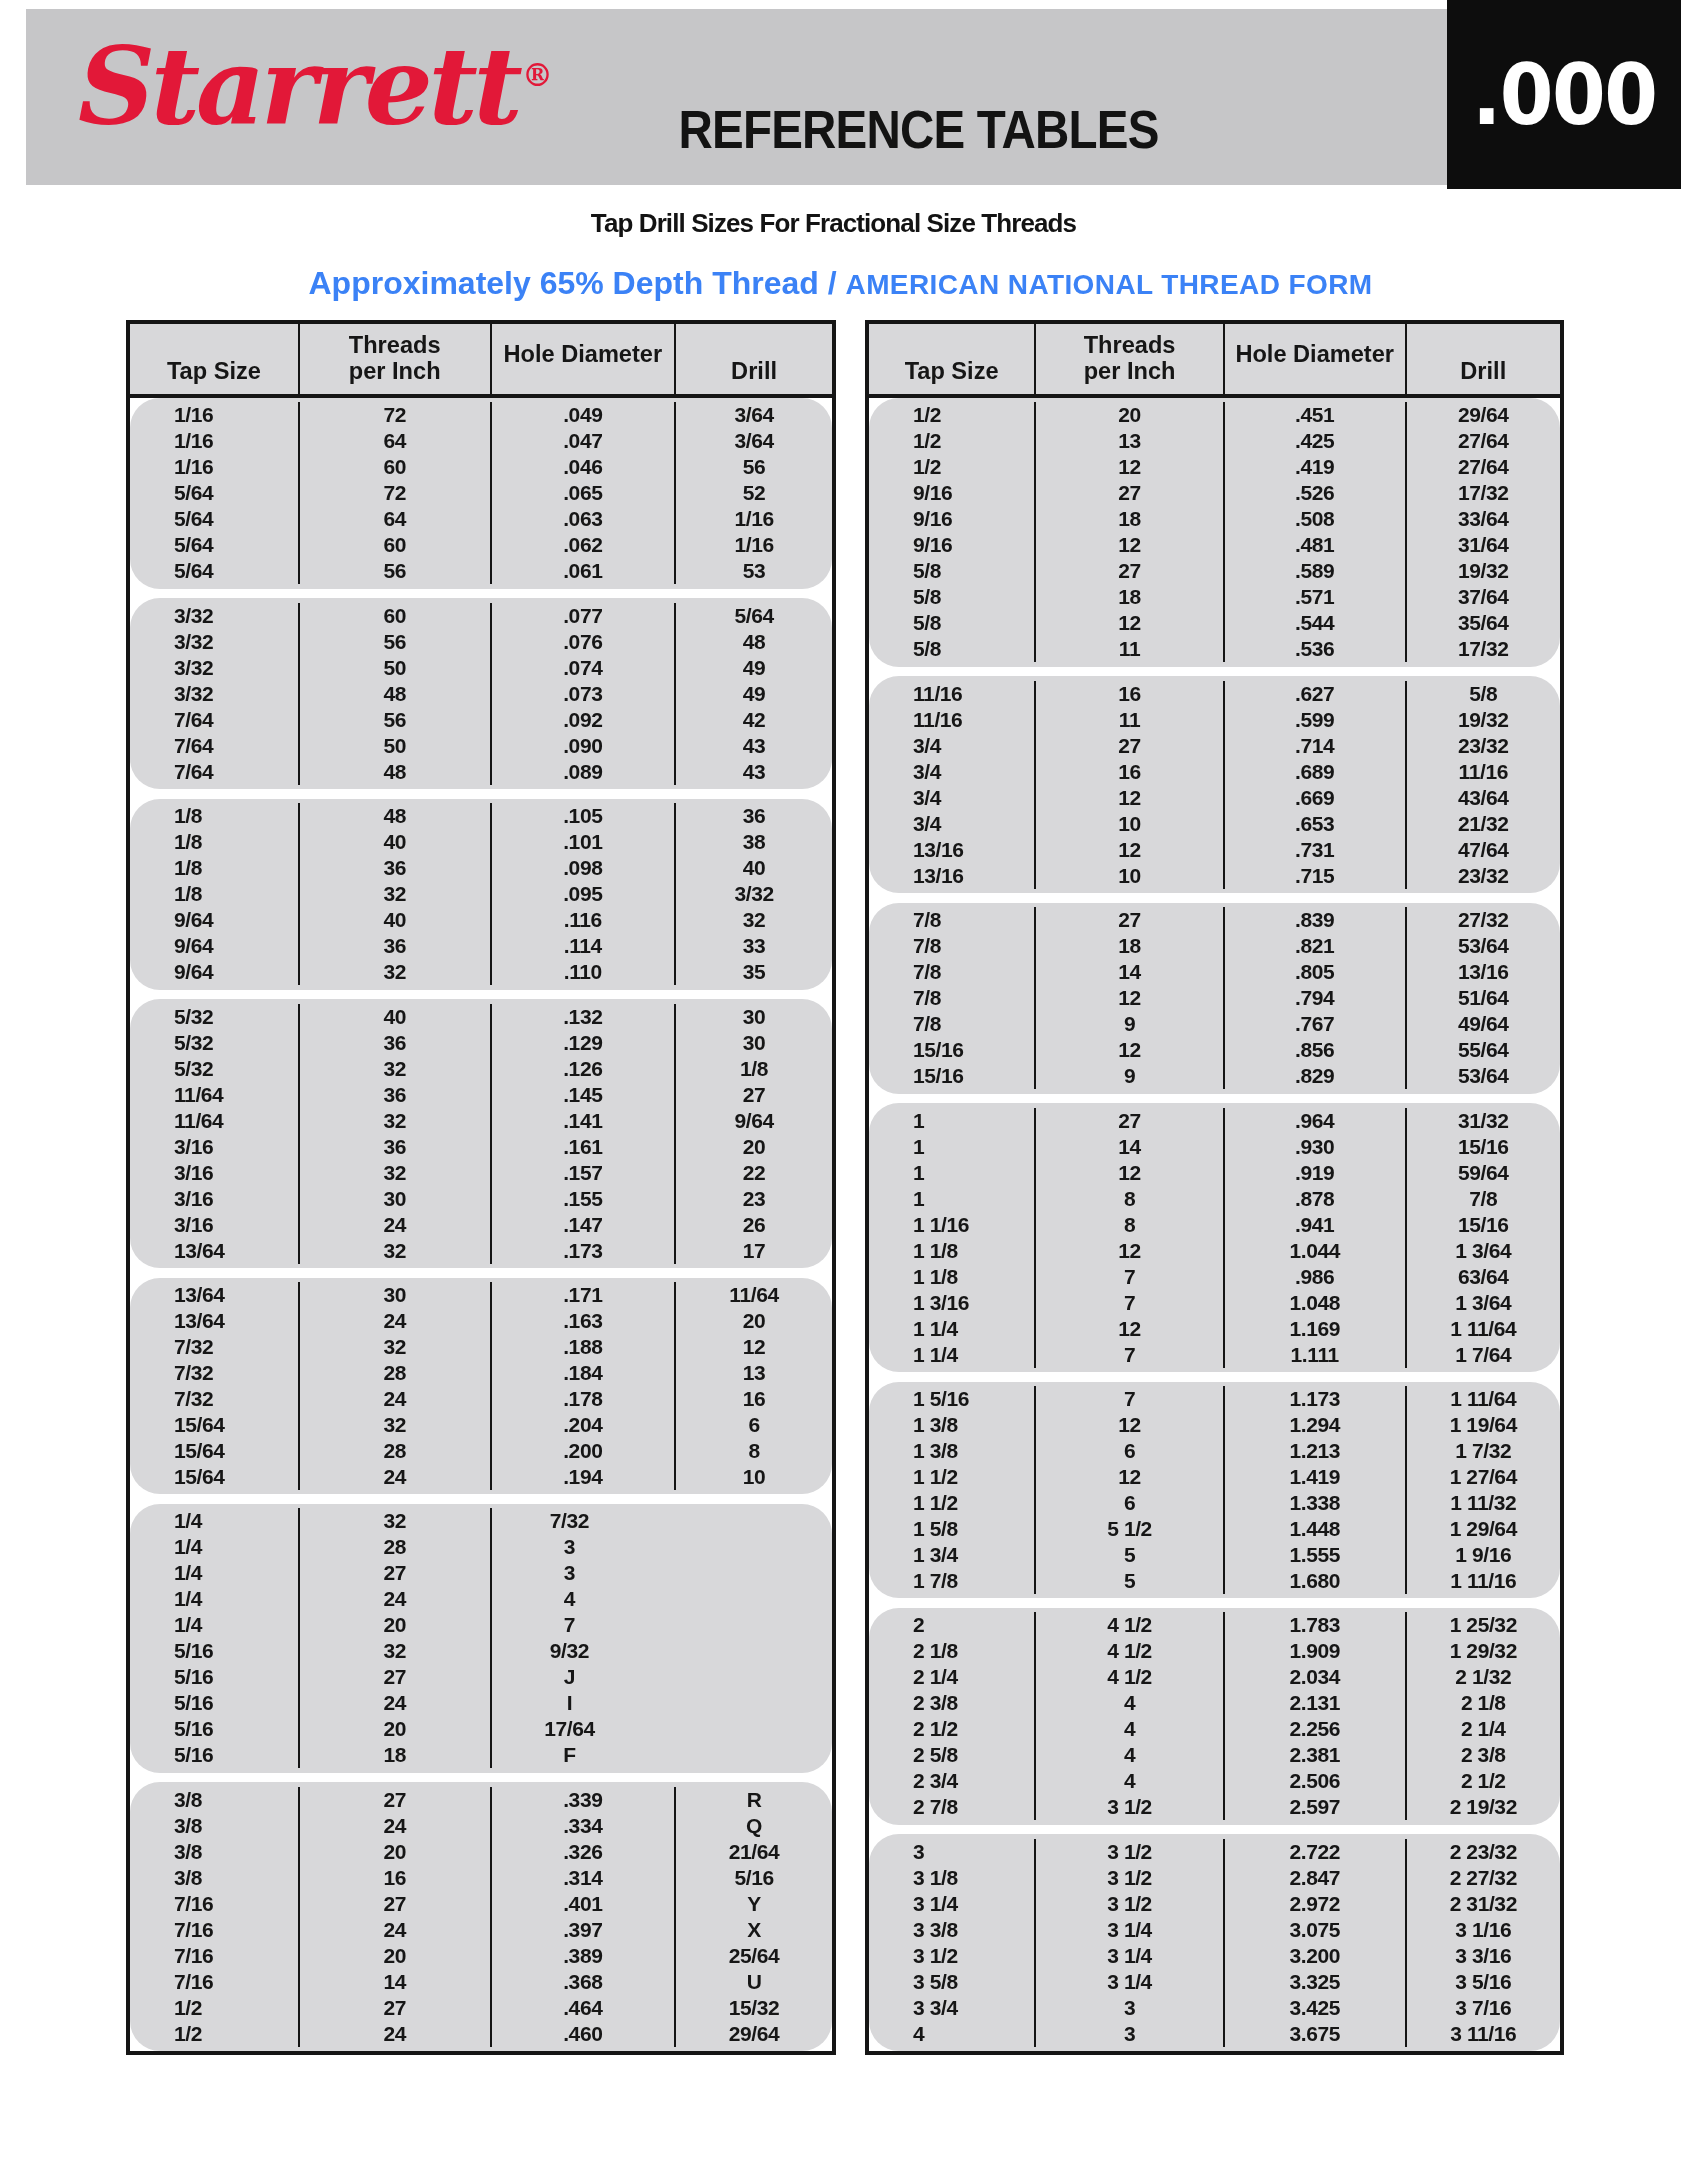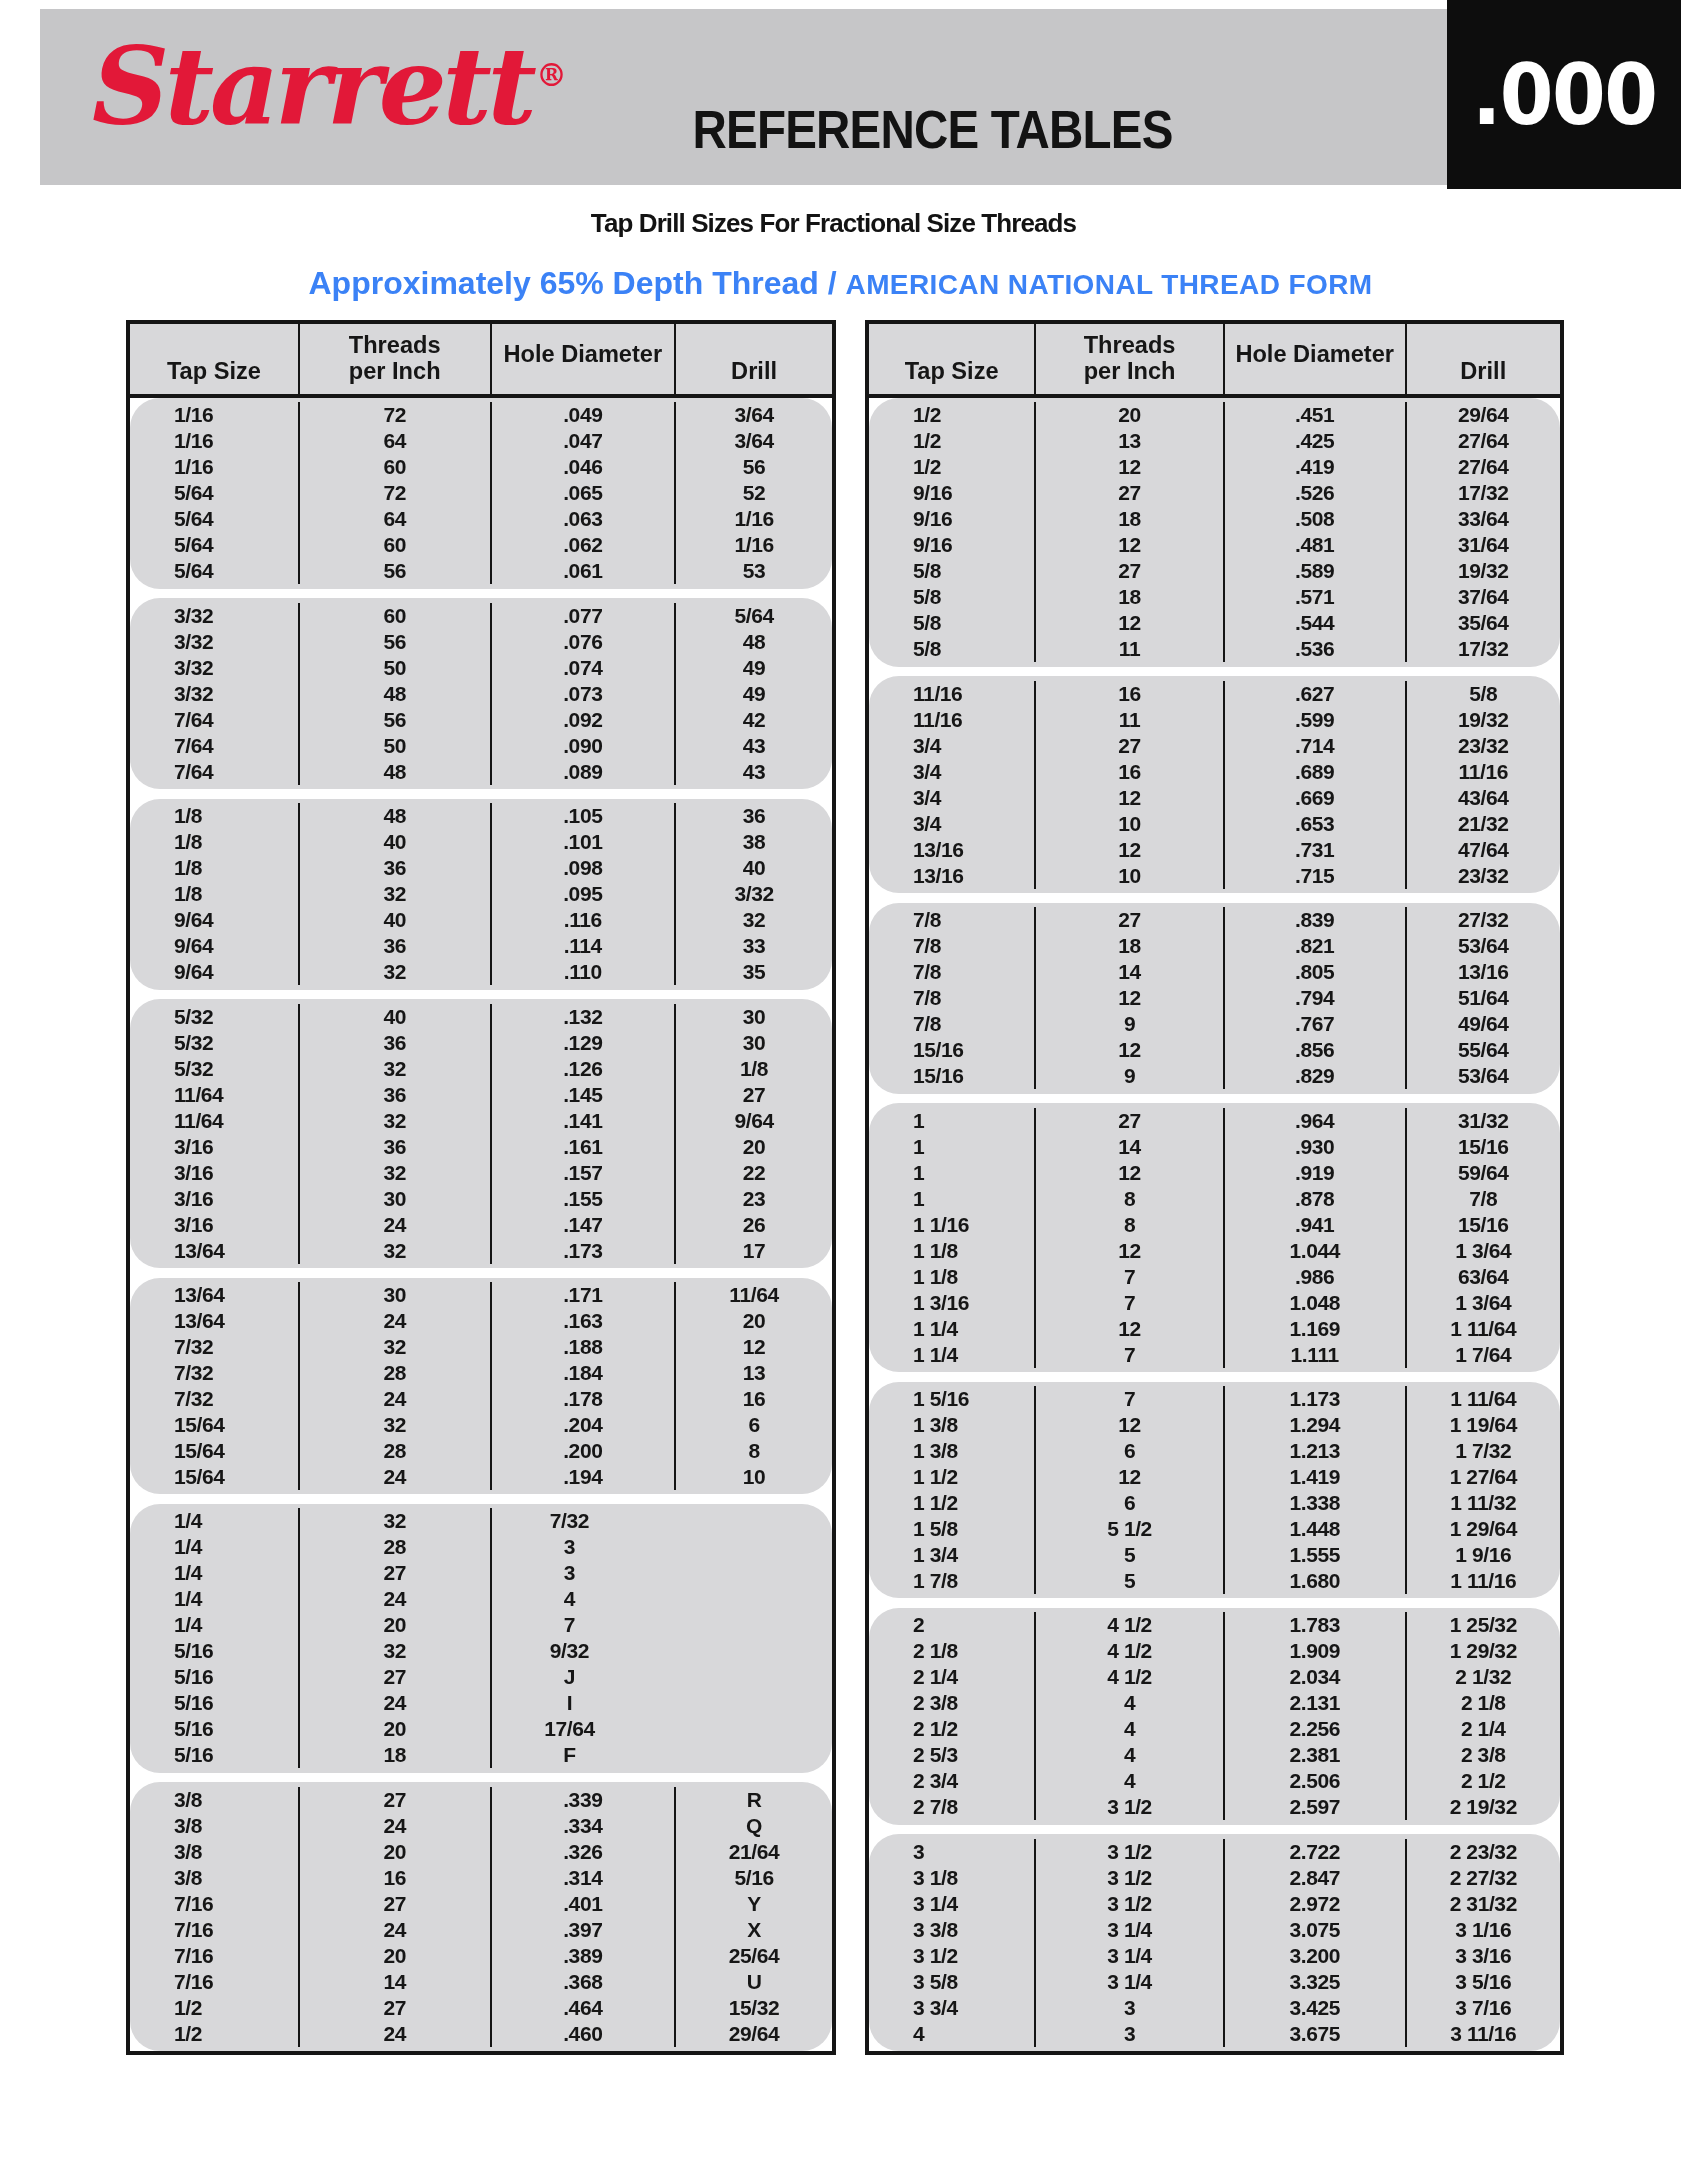--- a/index.html
+++ b/index.html
@@ -1,21 +1,21 @@
 <!DOCTYPE html>
 <html style="font-size:14px"><head>
 <meta charset="utf-8">
 <style>
   html,body{margin:0;padding:0;}
   body{
     width:1681px;height:2184px;position:relative;background:#ffffff;
     font-family:"Liberation Sans",sans-serif;color:#161616;overflow:hidden;
   }
   
-  .topbar{position:absolute;left:26px;top:8.7px;width:1421px;height:176px;background:#c6c6c8;margin-left:14px;}
+  .topbar{position:absolute;left:26px;top:8.7px;width:1421px;height:176px;background:#c6c6c8;}
   .brand{
     position:absolute;left:52px;top:7px;
     font-family:"DejaVu Serif",serif;font-style:italic;font-weight:bold;
     font-size:107px;color:#e21838;letter-spacing:-4.4px;line-height:1.3;
   }
   .brand .reg{font-size:31px;vertical-align:super;letter-spacing:0;margin-left:3.5px;}
   .ref-tables-title{
     position:absolute;right:288px;top:89px;
     font-size:54px;font-weight:bold;letter-spacing:-0.9px;white-space:nowrap;
     transform:scaleX(0.88);transform-origin:right center;color:#131313;
@@ -646,21 +646,21 @@
         </div>
       </div>
       <div class="gap"></div>
       <div class="section">
         <div class="col c0 tap">
           <div class="cell">2</div>
           <div class="cell">2 1/8</div>
           <div class="cell">2 1/4</div>
           <div class="cell">2 3/8</div>
           <div class="cell">2 1/2</div>
-          <div class="cell">2 5/3</div>
+          <div class="cell">2 5/8</div>
           <div class="cell">2 3/4</div>
           <div class="cell">2 7/8</div>
         </div>
         <div class="col c1">
           <div class="cell">4 1/2</div>
           <div class="cell">4 1/2</div>
           <div class="cell">4 1/2</div>
           <div class="cell">4</div>
           <div class="cell">4</div>
           <div class="cell">4</div>

